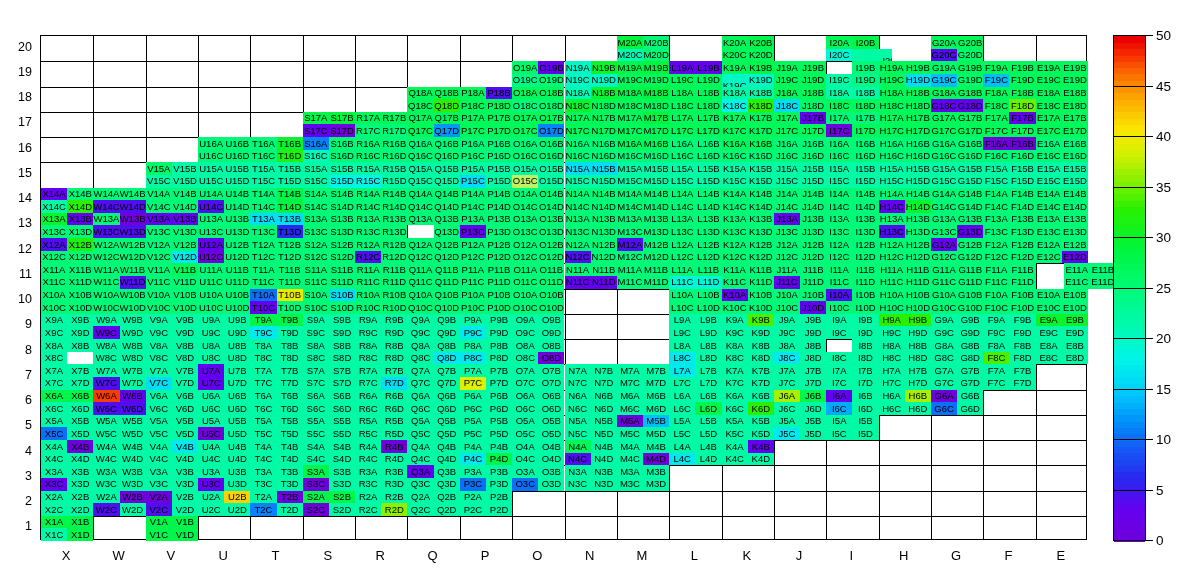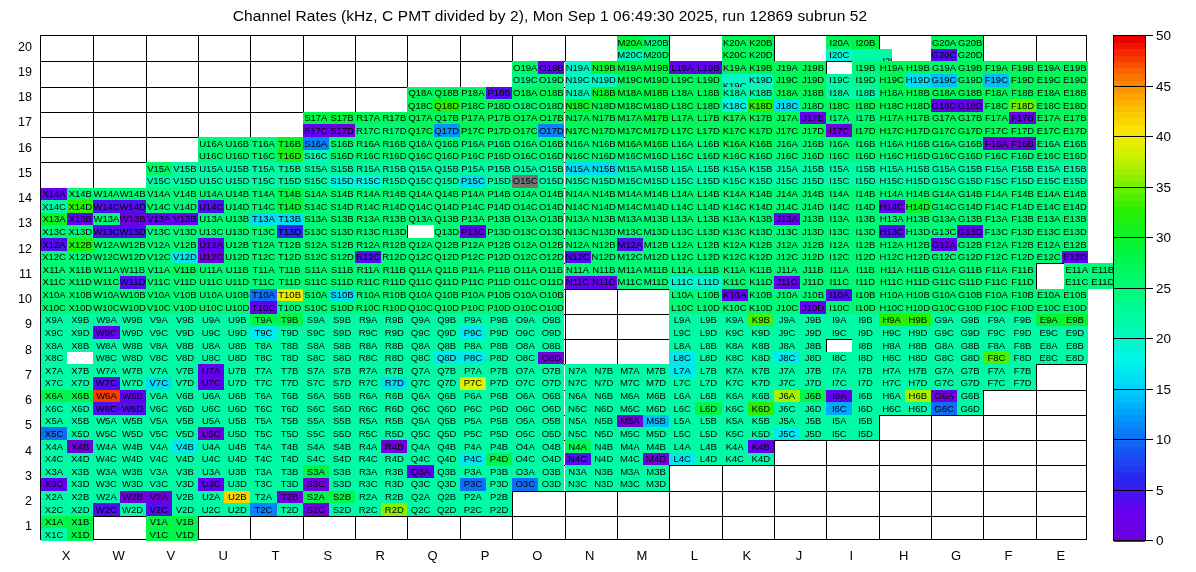--- a/index.html
+++ b/index.html
@@ -34,21 +34,20 @@
   .lseg{position:absolute;left:0;width:100%;}
   .ltick{position:absolute;left:1113px;width:40px;height:1px;background:#000;}
   .lnum{position:absolute;left:1156px;font-size:13.5px;color:#000;
         transform:translateY(-50%);}
 </style>
 </head>
 <body>
 
 <div id="root">
 
-  <div id="title">Channel Rates (kHz, C PMT divided by 2), Mon Sep  1 06:49:30 2025, run 12869 subrun 52</div>
 
   <div id="plot">
       <div class="hline" style="top: 25.25px;"></div>
       <div class="hline" style="top: 50.5px;"></div>
       <div class="hline" style="top: 75.75px;"></div>
       <div class="hline" style="top: 101px;"></div>
       <div class="hline" style="top: 126.25px;"></div>
       <div class="hline" style="top: 151.5px;"></div>
       <div class="hline" style="top: 176.75px;"></div>
       <div class="hline" style="top: 202px;"></div>
@@ -480,21 +479,21 @@
       </div>
       <div class="cell" style="left: 418.8px; top: 126.25px; width: 52.35px; height: 25.25px;">
         <div class="quad" style="left: 0px; top: 0px; width: 26.175px; height: 12.625px; background: rgb(0, 250, 165);">P15A</div>
         <div class="quad" style="left: 26.175px; top: 0px; width: 26.175px; height: 12.625px; background: rgb(0, 250, 165);">P15B</div>
         <div class="quad" style="left: 0px; top: 12.625px; width: 26.175px; height: 12.625px; background: rgb(0, 222, 243);">P15C</div>
         <div class="quad" style="left: 26.175px; top: 12.625px; width: 26.175px; height: 12.625px; background: rgb(0, 250, 165);">P15D</div>
       </div>
       <div class="cell" style="left: 471.15px; top: 126.25px; width: 52.35px; height: 25.25px;">
         <div class="quad" style="left: 0px; top: 0px; width: 26.175px; height: 12.625px; background: rgb(0, 250, 165);">O15A</div>
         <div class="quad" style="left: 26.175px; top: 0px; width: 26.175px; height: 12.625px; background: rgb(0, 250, 165);">O15B</div>
-        <div class="quad" style="left: 0px; top: 12.625px; width: 26.175px; height: 12.625px; background: #737373;">O15C</div>
+        <div class="quad" style="left: 0px; top: 12.625px; width: 26.175px; height: 12.625px; background: #bef264;">O15C</div>
         <div class="quad" style="left: 26.175px; top: 12.625px; width: 26.175px; height: 12.625px; background: rgb(0, 250, 165);">O15D</div>
       </div>
       <div class="cell" style="left: 523.5px; top: 126.25px; width: 52.35px; height: 25.25px;">
         <div class="quad" style="left: 0px; top: 0px; width: 26.175px; height: 12.625px; background: rgb(0, 222, 243);">N15A</div>
         <div class="quad" style="left: 26.175px; top: 0px; width: 26.175px; height: 12.625px; background: rgb(0, 222, 243);">N15B</div>
         <div class="quad" style="left: 0px; top: 12.625px; width: 26.175px; height: 12.625px; background: rgb(0, 250, 165);">N15C</div>
         <div class="quad" style="left: 26.175px; top: 12.625px; width: 26.175px; height: 12.625px; background: rgb(0, 250, 165);">N15D</div>
       </div>
       <div class="cell" style="left: 575.85px; top: 126.25px; width: 52.35px; height: 25.25px;">
         <div class="quad" style="left: 0px; top: 0px; width: 26.175px; height: 12.625px; background: rgb(0, 250, 165);">M15A</div>

